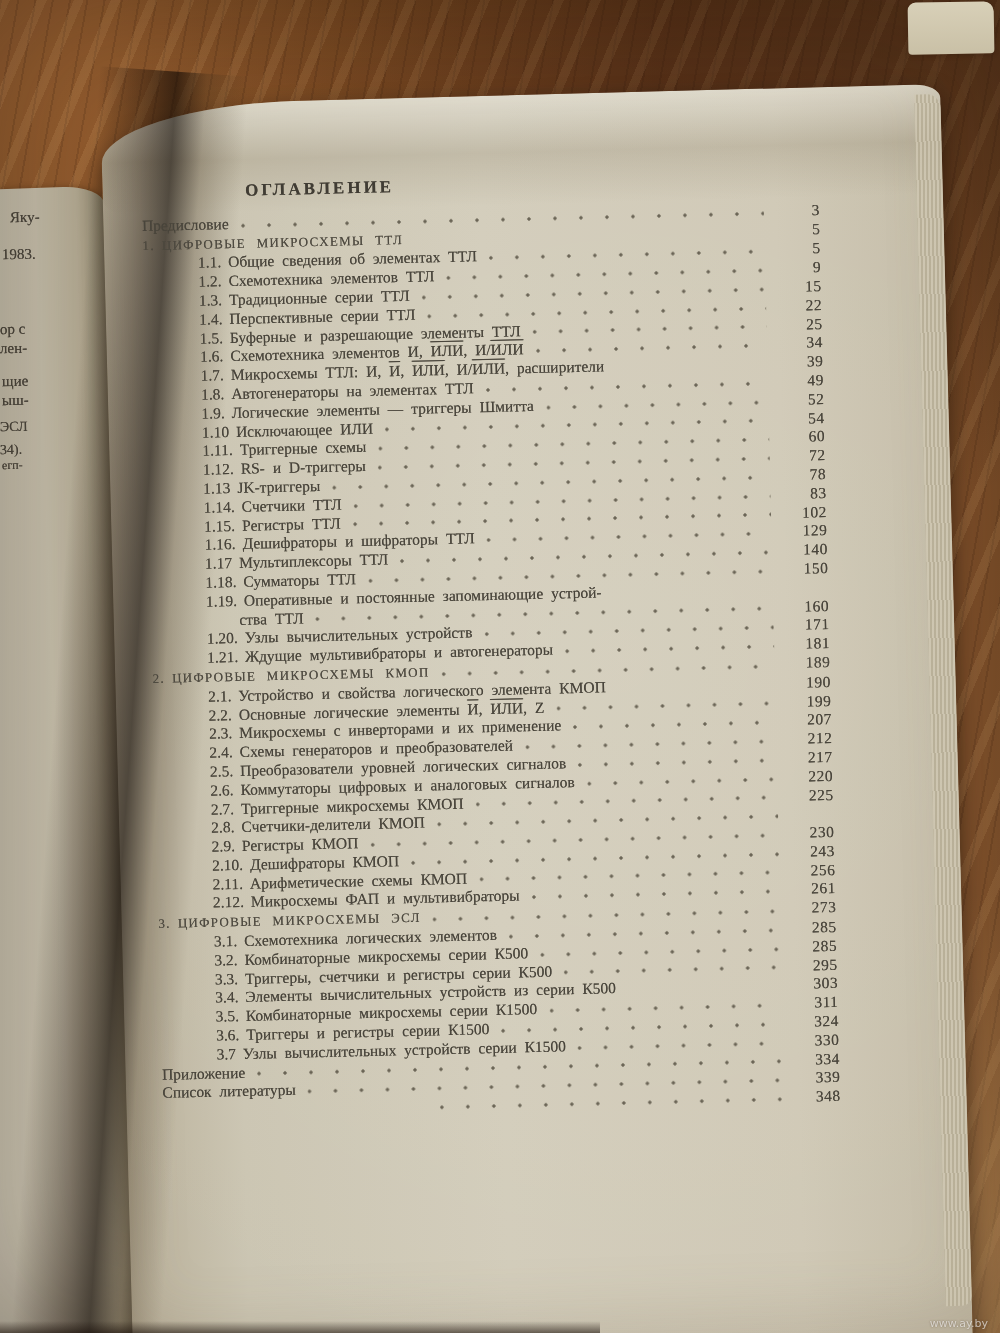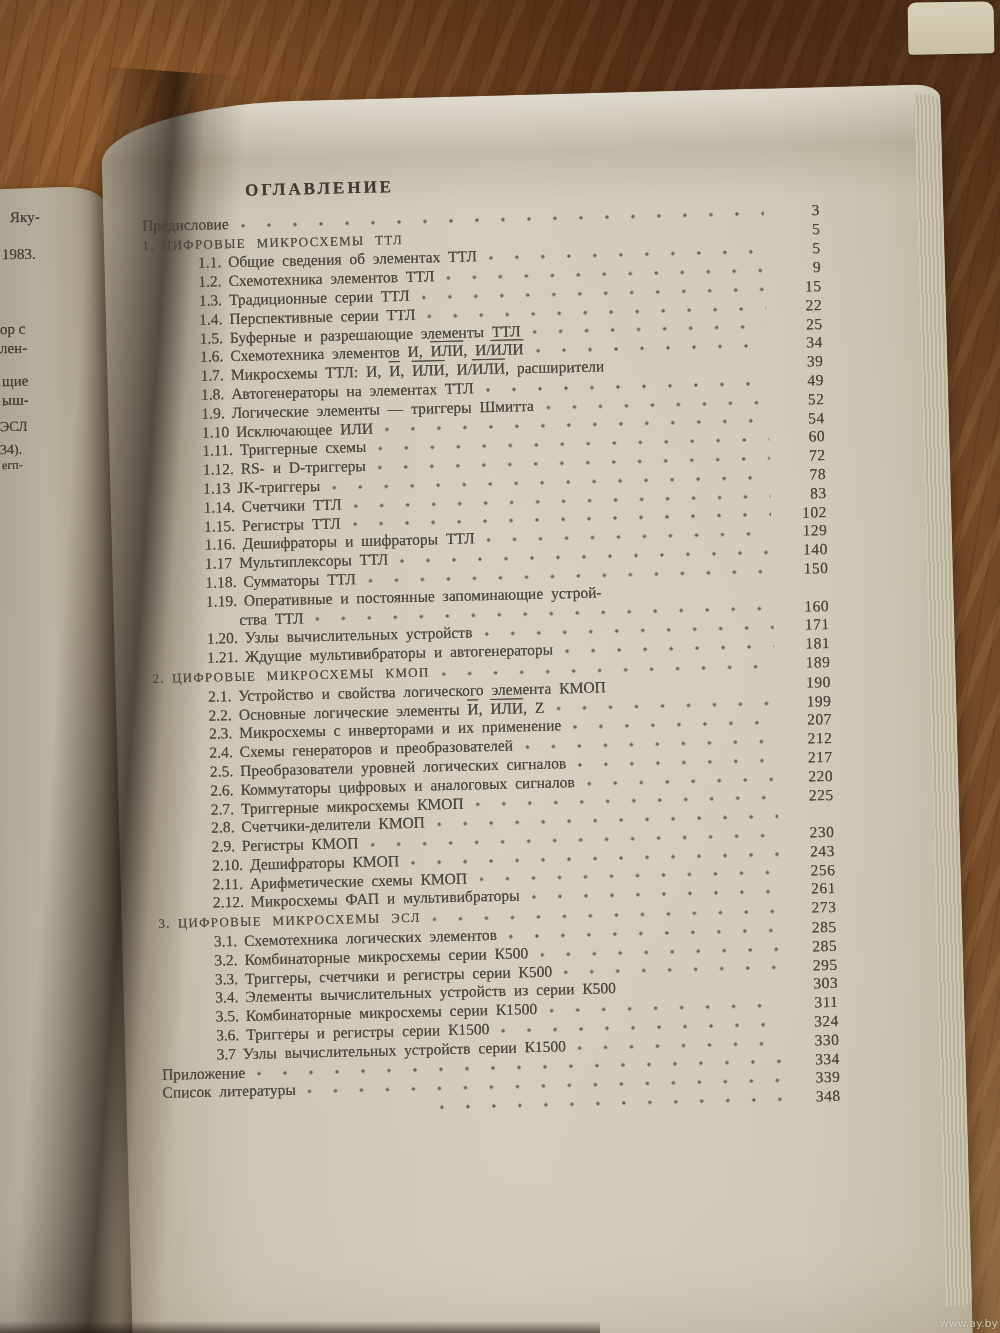--- a/index.html
+++ b/index.html
@@ -100,21 +100,21 @@
   .leader{
     flex:1 1 auto;min-width:10px;height:9px;align-self:flex-end;
     margin:0 10px 3px 12px;
     background:radial-gradient(circle at 2px 4px, rgba(88,82,68,.85) 1.3px, rgba(88,82,68,0) 2.1px) left bottom repeat-x;
     background-size:26px 9px;
   }
   .gap{flex:1 1 auto;min-width:6px;}
   .pg{flex:0 0 46px;text-align:right;white-space:nowrap;font-size:15.5px;letter-spacing:.5px;word-spacing:0;}
 
   .watermark{
-    position:absolute;right:2px;bottom:3px;z-index:6;
+    position:absolute;right:12px;bottom:3px;z-index:6;
     font-family:"DejaVu Sans","Liberation Sans",sans-serif;
     font-size:11px;color:rgba(255,255,255,.62);
     text-shadow:0 0 2px rgba(80,60,40,.6);
   }
 </style>
 </head>
 <body>
 
 <div class="photo">
 

